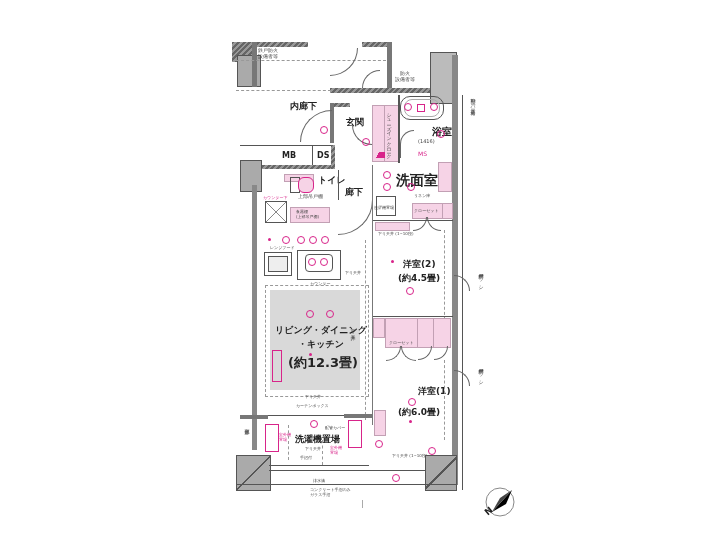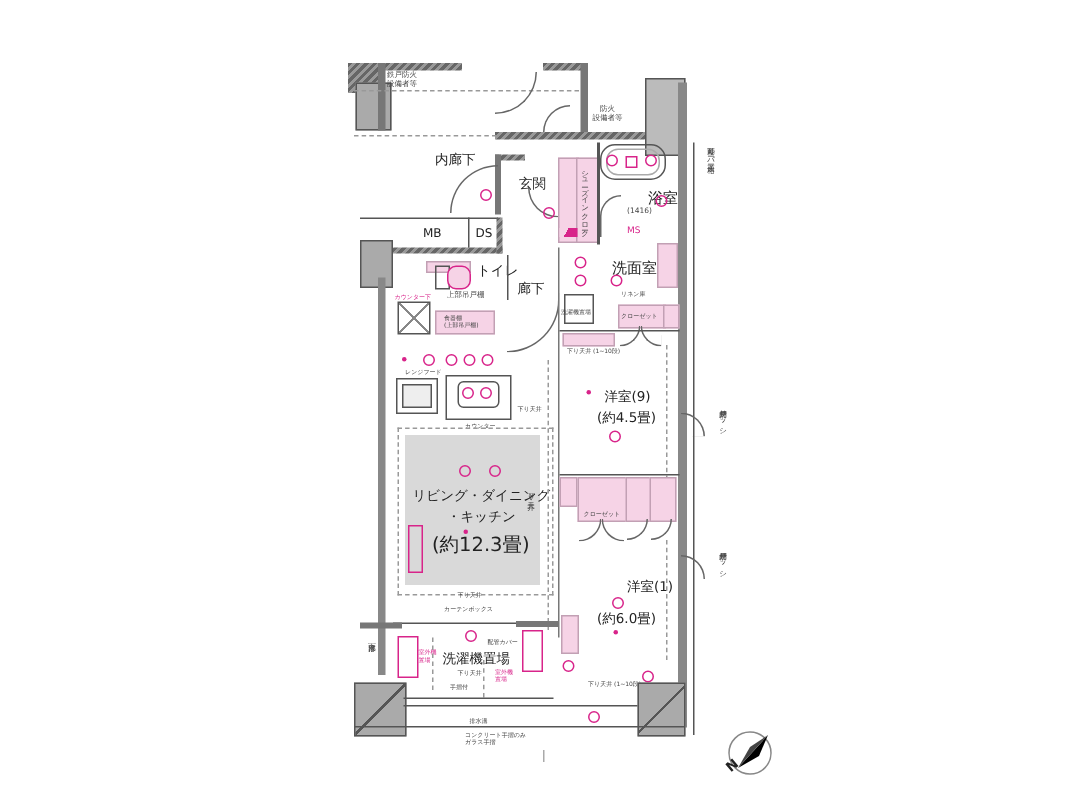--- a/index.html
+++ b/index.html
@@ -1,19 +1,19 @@
 <!DOCTYPE html>
 <html><head>
 <meta charset="utf-8">
 <style>
   html,body{margin:0;padding:0;background:#ffffff;}
   body{width:720px;height:540px;position:relative;overflow:hidden;font-family:"DejaVu Sans",sans-serif;}
   .abs{position:absolute;}
   .lbl{position:absolute;color:#222;white-space:nowrap;font-family:"DejaVu Sans",sans-serif;}
-  .room{font-size:10px;}
+  .room{font-size:10px;font-weight:bold;}
   .small{font-size:5px;color:#444;}
   .pink{color:#d8248a;}
   .vtext{writing-mode:vertical-rl;font-size:5px;color:#444;}
   .wall{position:absolute;background:#777;}
   .wallh{position:absolute;background:repeating-linear-gradient(135deg,#666 0 2px,#999 2px 4px);}
   .dash{position:absolute;border:1px dashed #999;}
   .pinkbox{position:absolute;background:#f6d3e6;border:1px solid #c2a0b4;}
   .circ{position:absolute;width:8px;height:8px;border:1px solid #d8248a;border-radius:50%;box-sizing:border-box;}
   .dot{position:absolute;width:3px;height:3px;background:#d8248a;border-radius:50%;}
   .line{position:absolute;background:#555;}
@@ -86,21 +86,21 @@
   <div class="abs" style="left:290px;top:177px;width:8px;height:14px;border:1px solid #555;"></div>
   <div class="abs" style="left:298px;top:177px;width:14px;height:14px;border:1px solid #d8248a;border-radius:6px;background:#f6d3e6;"></div>
   <div class="lbl room" style="left:318px;top:174px;font-size:9px;">トイレ</div>
   <div class="lbl small" style="left:298px;top:193px;">上部吊戸棚</div>
   <div class="line" style="left:338px;top:170px;width:1px;height:30px;"></div>
 
   <div class="lbl room" style="left:345px;top:186px;font-size:9px;">廊下</div>
   <div class="door" style="left:338px;top:195px;width:35px;height:40px;border-radius:0 0 35px 0;border-width:0 1px 1px 0;"></div>
   <div class="line" style="left:372px;top:165px;width:1px;height:260px;background:#777;"></div>
 
-  <div class="lbl room" style="left:408px;top:172px;font-size:10px;">洗面室</div>
+  <div class="lbl room" style="left:396px;top:172px;font-size:14px;">洗面室</div>
   <div class="circ" style="left:383px;top:171px;"></div>
   <div class="circ" style="left:407px;top:183px;"></div>
   <div class="circ" style="left:383px;top:183px;"></div>
   <div class="abs" style="left:376px;top:196px;width:18px;height:18px;border:1px solid #555;"></div>
   <div class="lbl small" style="left:374px;top:205px;font-size:4px;">洗濯機置場</div>
   <div class="lbl small" style="left:414px;top:193px;font-size:4px;">リネン庫</div>
   <div class="pinkbox" style="left:438px;top:162px;width:12px;height:28px;"></div>
 
   <div class="pinkbox" style="left:412px;top:203px;width:30px;height:14px;"></div>
   <div class="lbl small" style="left:414px;top:208px;font-size:4px;">クローゼット</div>
@@ -139,21 +139,21 @@
   <div class="circ" style="left:326px;top:310px;"></div>
   <div class="lbl room" style="left:275px;top:324px;font-size:9px;">リビング・ダイニング</div>
   <div class="lbl room" style="left:298px;top:338px;font-size:9px;">・キッチン</div>
   <div class="dot" style="left:309px;top:353px;"></div>
   <div class="lbl room" style="left:288px;top:354px;font-size:13px;">(約12.3畳)</div>
   <div class="abs" style="left:272px;top:350px;width:8px;height:30px;border:1px solid #d8248a;"></div>
 
   <div class="dash" style="left:365px;top:240px;width:0;height:180px;border-width:0 0 0 1px;"></div>
   <div class="lbl vtext" style="left:350px;top:325px;">下り天井</div>
 
-  <div class="lbl room" style="left:403px;top:258px;font-size:9px;">洋室(9)</div>
+  <div class="lbl room" style="left:403px;top:258px;font-size:9px;">洋室(2)</div>
   <div class="lbl room" style="left:398px;top:272px;font-size:9px;">(約4.5畳)</div>
   <div class="dot" style="left:391px;top:260px;"></div>
   <div class="circ" style="left:406px;top:287px;"></div>
   <div class="dash" style="left:444px;top:230px;width:0;height:90px;border-width:0 0 0 1px;"></div>
 
   <div class="door" style="left:454px;top:275px;width:16px;height:16px;border-radius:0 16px 0 0;border-width:1px 1px 0 0;"></div>
   <div class="lbl vtext" style="left:478px;top:270px;">網戸付サッシ</div>
   <div class="door" style="left:454px;top:370px;width:16px;height:16px;border-radius:0 16px 0 0;border-width:1px 1px 0 0;"></div>
   <div class="lbl vtext" style="left:478px;top:365px;">網戸付サッシ</div>
 

